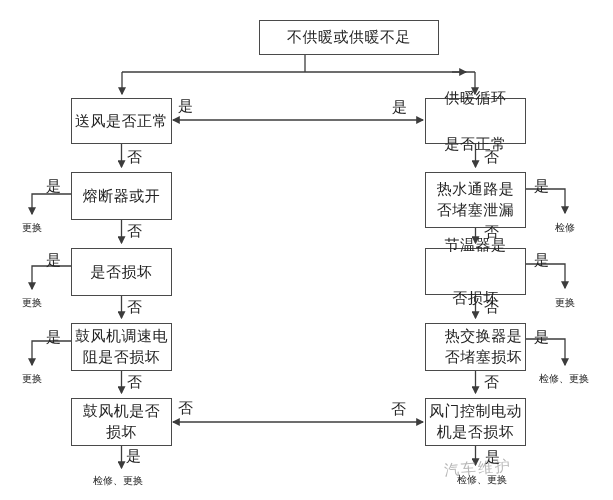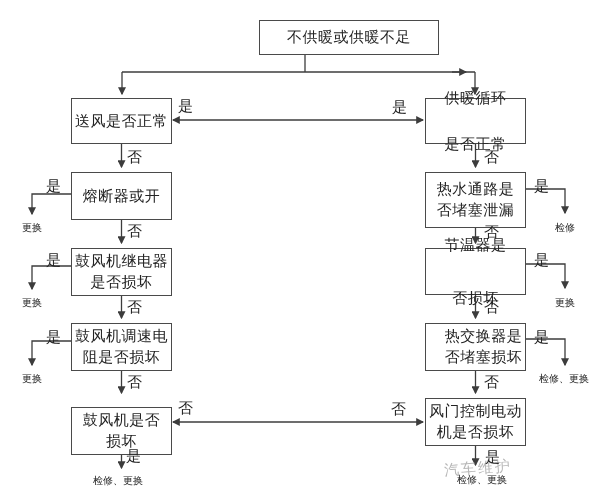--- a/index.html
+++ b/index.html
@@ -26,21 +26,21 @@
   .wm{
     position:absolute;font-size:15px;color:#ababab;opacity:0.85;
     letter-spacing:2px;transform:rotate(-4deg);white-space:nowrap;
   }
   
   .b-root{left:215px;top:20px;width:180px;height:35px;margin-left:44px;}
   .b-l1{left:71px;top:98px;width:101px;height:46px;}
   .b-l2{left:71px;top:172px;width:101px;height:48px;gap:36px;}
   .b-l3{left:71px;top:248px;width:101px;height:48px;}
   .b-l4{left:71px;top:323px;width:101px;height:48px;}
-  .b-l5{left:71px;top:398px;width:101px;height:48px;margin-top:9px;}
+  .b-l5{left:71px;top:398px;width:101px;height:48px;}
   .b-r1{left:425px;top:98px;width:101px;height:46px;gap:25px;}
   .b-r2{left:425px;top:172px;width:101px;height:56px;}
   .b-r3{left:425px;top:248px;width:101px;height:47px;gap:32px;}
   .b-r4{left:425px;top:323px;width:101px;height:48px;padding-left:16px;}
   .b-r5{left:425px;top:398px;width:101px;height:48px;}
 </style>
 </head>
 <body>
 
 <div class="stage">
@@ -89,21 +89,20 @@
     <span>不供暖或供暖不足</span>
   </div>
 
   <div class="box b-l1">
     <span>送风是否正常</span>
   </div>
   <div class="box b-l2">
     <span>熔断器或开</span>
   </div>
   <div class="box b-l3">
-    <span>鼓风机继电器</span>
     <span>是否损坏</span>
   </div>
   <div class="box b-l4">
     <span>鼓风机调速电</span>
     <span>阻是否损坏</span>
   </div>
   <div class="box b-l5">
     <span>鼓风机是否</span>
     <span>损坏</span>
   </div>

